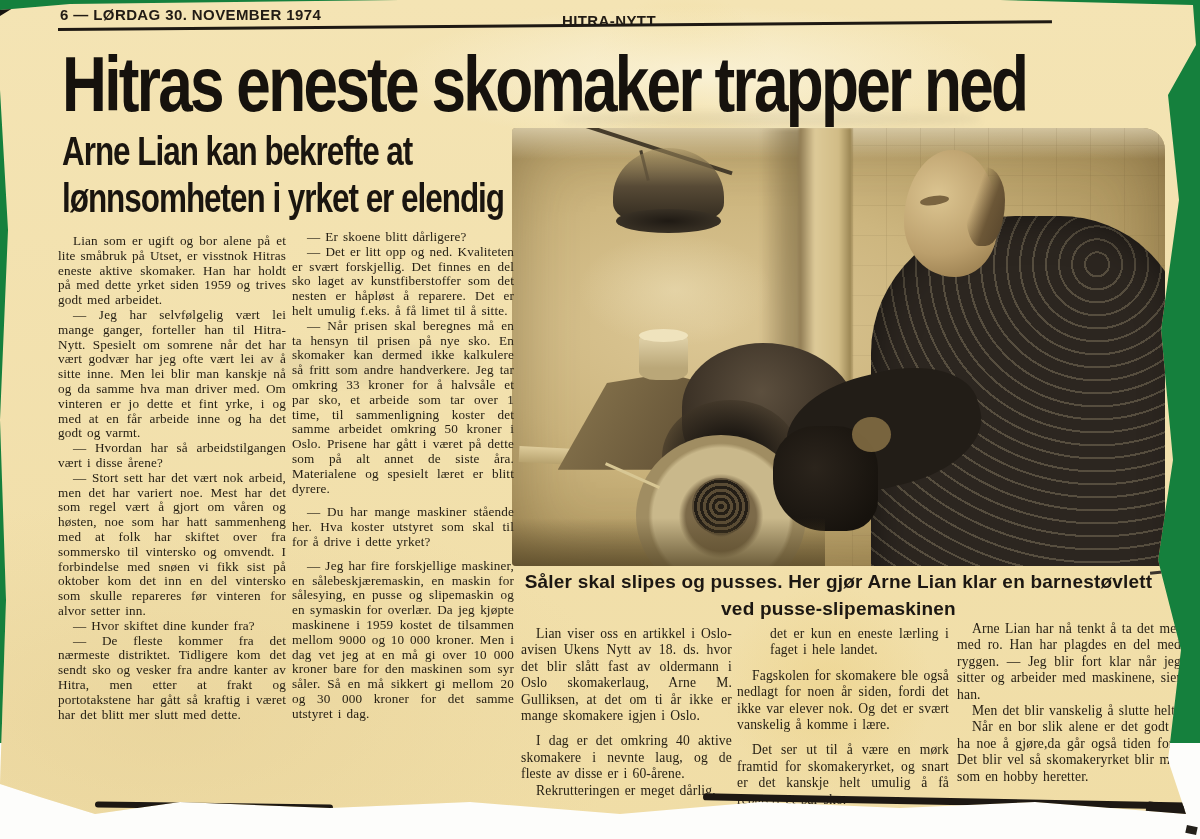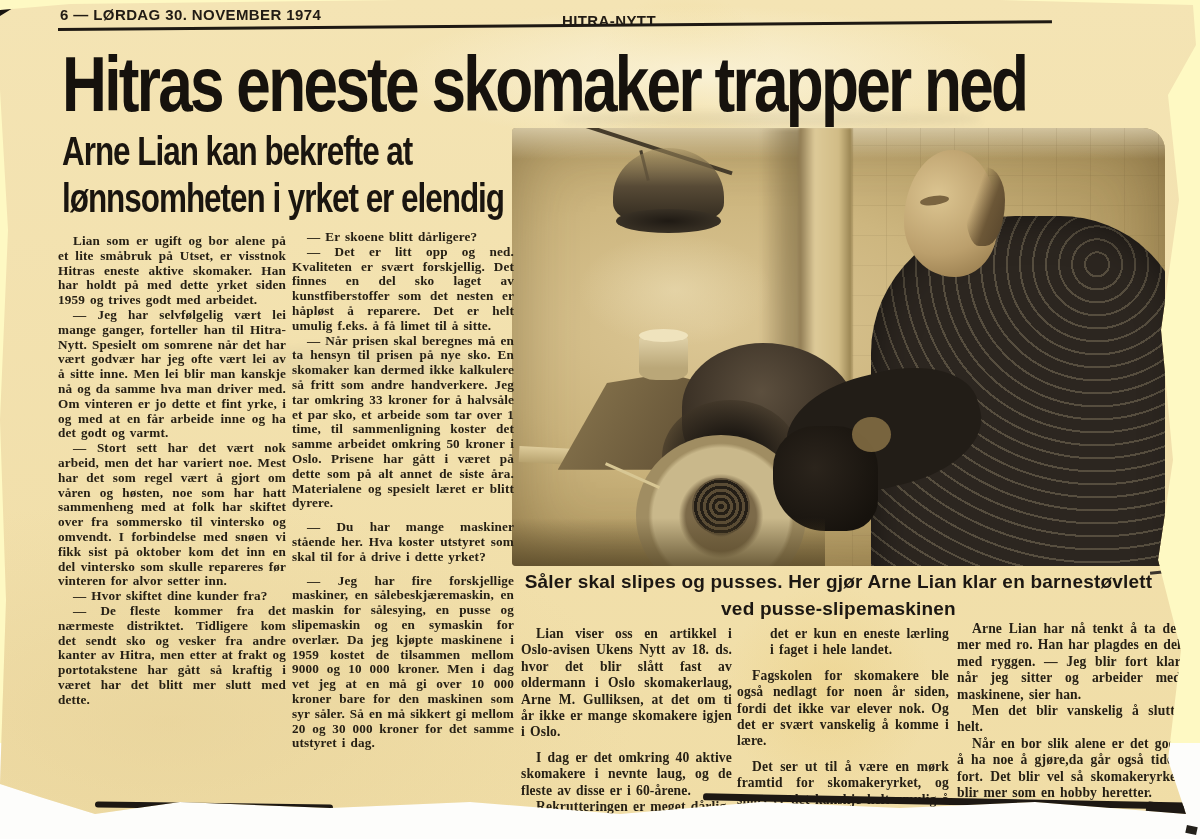--- a/index.html
+++ b/index.html
@@ -1,21 +1,21 @@
 <!DOCTYPE html>
 <html><head>
 <meta charset="utf-8">
 <style>
   html,body{margin:0;padding:0;}
   body{
     width:1200px;height:839px;overflow:hidden;
     background:#fdfdfb;
     font-family:"Liberation Serif", serif;
   }
-  .scan{position:relative;width:1200px;height:743px;background:#fef9c3;}
+  .scan{position:relative;width:1200px;height:743px;background:#15803d;}
 
   
   .clipping{
     position:absolute;left:0;top:0;width:1200px;height:822px;
     background:
       radial-gradient(ellipse 430px 95px at 58% 9%, rgba(251,245,222,.85), transparent 72%),
       radial-gradient(circle 140px at 57% 11%, rgba(233,198,98,.30), transparent 70%),
       radial-gradient(circle 110px at 53% 38%, rgba(234,201,106,.22), transparent 70%),
       radial-gradient(circle 150px at 69% 84%, rgba(229,192,92,.26), transparent 70%),
       radial-gradient(circle 95px at 91% 31%, rgba(231,198,100,.25), transparent 70%),
@@ -129,21 +129,21 @@
   
   .caption{
     position:absolute;left:512px;top:568px;width:653px;text-align:center;
     font-family:"Liberation Sans",sans-serif;font-weight:700;
     font-size:19px;line-height:27px;color:#1c1712;letter-spacing:.2px;
   }
 
   
   .col{
     position:absolute;color:#2720150;color:#262015;text-align:justify;
-    font-size:13.2px;line-height:14.8px;letter-spacing:.15px;word-spacing:1.5px;font-weight:bold;
+    font-size:13.2px;line-height:14.8px;letter-spacing:.15px;word-spacing:1.5px;
   }
   .col p{margin:0;text-indent:15px;}
   .col p.noindent{text-indent:0;margin-left:33px;}
   .col p.gap{margin-top:9px;}
   .col-1{left:58px;top:234px;width:228px;}
   .col-2{left:292px;top:230px;width:222px;}
   .col-3,.col-4,.col-5{font-size:13.6px;line-height:16.4px;}
   .col-3{left:521px;top:626px;width:211px;}
   .col-4{left:737px;top:626px;width:212px;}
   .col-5{left:957px;top:621px;width:224px;}
@@ -208,20 +208,21 @@
     </figure>
 
     <div class="caption">
       <div>Såler skal slipes og pusses. Her gjør Arne Lian klar en barnestøvlett</div>
       <div>ved pusse-slipemaskinen</div>
     </div>
 
     <div class="col col-1">
       <p>Lian som er ugift og bor alene på et lite småbruk på Utset, er visstnok Hitras eneste aktive skomaker. Han har holdt på med dette yrket siden 1959 og trives godt med arbeidet.</p>
       <p>— Jeg har selvfølgelig vært lei mange ganger, forteller han til Hitra-Nytt. Spesielt om somrene når det har vært godvær har jeg ofte vært lei av å sitte inne. Men lei blir man kanskje nå og da samme hva man driver med. Om vinteren er jo dette et fint yrke, i og med at en får arbeide inne og ha det godt og varmt.</p>
+      <p>— Hvordan har så arbeidstilgangen vært i disse årene?</p>
       <p>— Stort sett har det vært nok arbeid, men det har variert noe. Mest har det som regel vært å gjort om våren og høsten, noe som har hatt sammenheng med at folk har skiftet over fra sommersko til vintersko og omvendt. I forbindelse med snøen vi fikk sist på oktober kom det inn en del vintersko som skulle repareres før vinteren for alvor setter inn.</p>
       <p>— Hvor skiftet dine kunder fra?</p>
       <p>— De fleste kommer fra det nærmeste distriktet. Tidligere kom det sendt sko og vesker fra andre kanter av Hitra, men etter at frakt og portotakstene har gått så kraftig i været har det blitt mer slutt med dette.</p>
     </div>
 
     <div class="col col-2">
       <p>— Er skoene blitt dårligere?</p>
       <p>— Det er litt opp og ned. Kvaliteten er svært forskjellig. Det finnes en del sko laget av kunstfiberstoffer som det nesten er håpløst å reparere. Det er helt umulig f.eks. å få limet til å sitte.</p>
       <p>— Når prisen skal beregnes må en ta hensyn til prisen på nye sko. En skomaker kan dermed ikke kalkulere så fritt som andre handverkere. Jeg tar omkring 33 kroner for å halvsåle et par sko, et arbeide som tar over 1 time, til sammenligning koster det samme arbeidet omkring 50 kroner i Oslo. Prisene har gått i været på dette som på alt annet de siste åra. Materialene og spesielt læret er blitt dyrere.</p>
       <p class="gap">— Du har mange maskiner stående her. Hva koster utstyret som skal til for å drive i dette yrket?</p>

